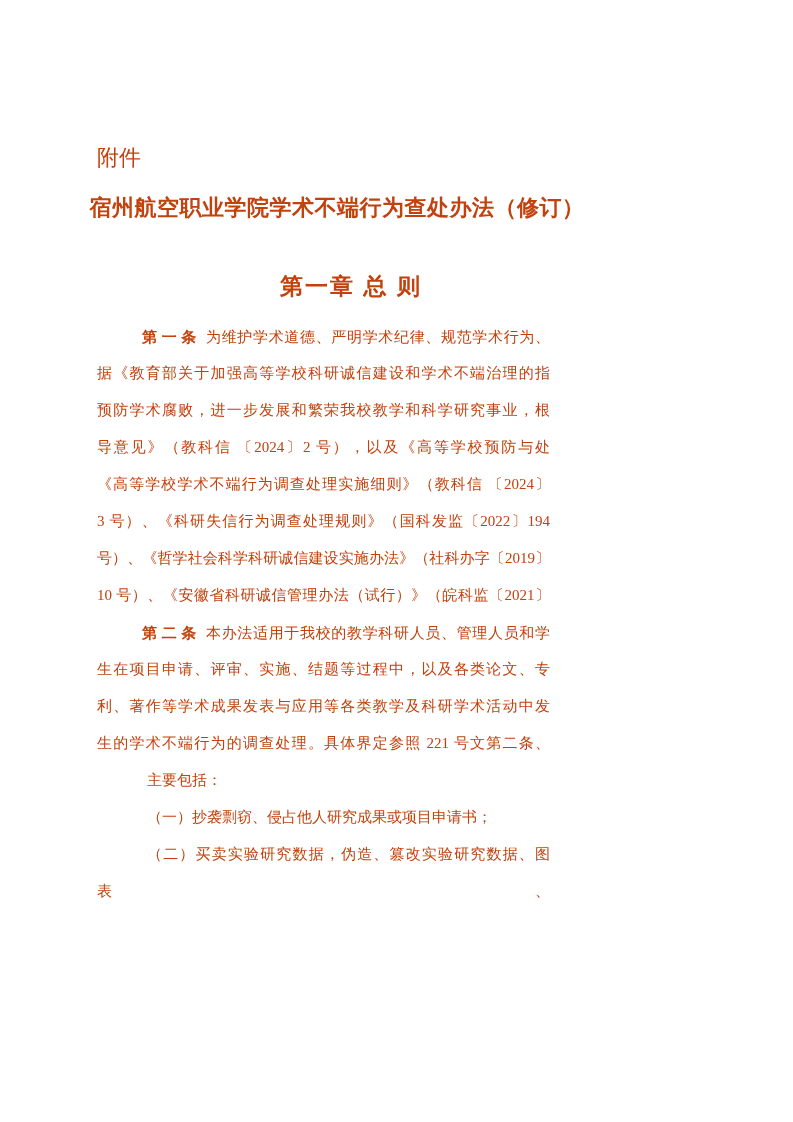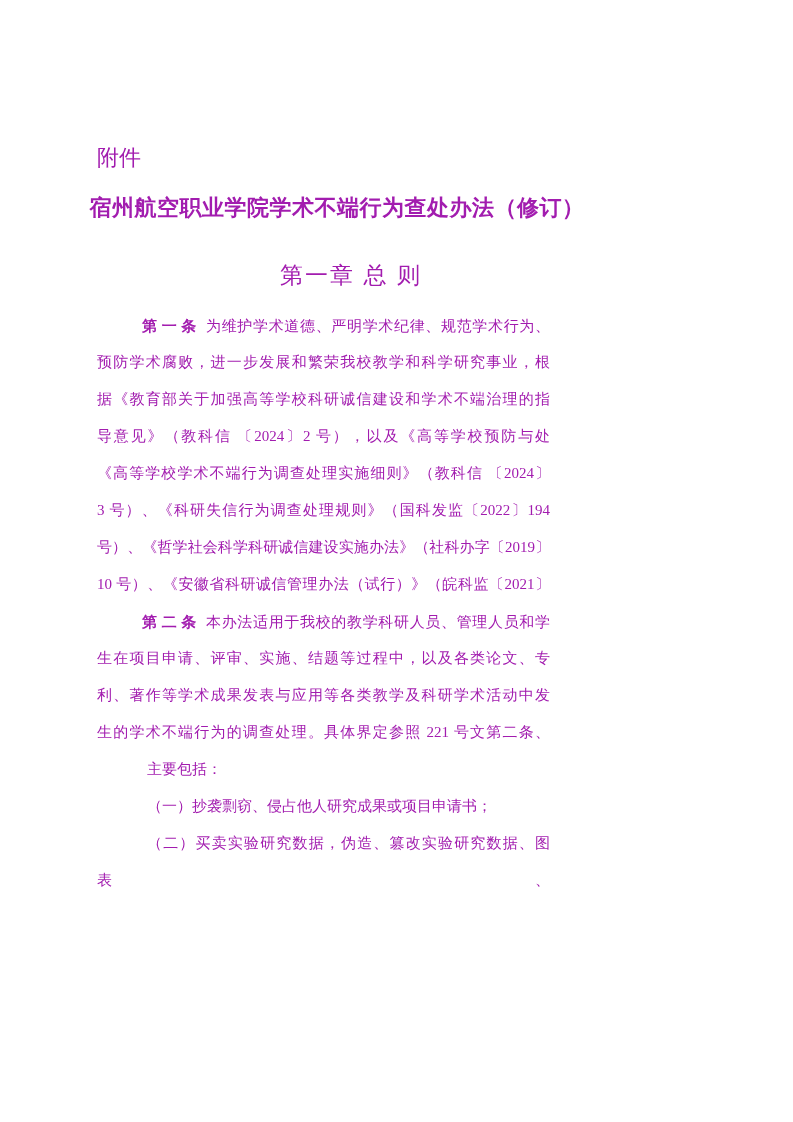--- a/index.html
+++ b/index.html
@@ -2,21 +2,21 @@
 <html><head>
 <meta charset="utf-8">
 <style>
   * { margin: 0; padding: 0; box-sizing: border-box; }
   html, body { background: #ffffff; }
   .page {
     position: relative;
     width: 646px;
     height: 1122px;
     background: #ffffff;
-    color: #a21caf;
+    color: #c2410c;
     overflow: hidden;
     padding-top: 146px;
     font-family: "Liberation Serif", "DejaVu Serif", serif;
   }
   .attachment {
     margin-left: 97px;
     font-family: "Liberation Sans", "DejaVu Sans", sans-serif;
     font-size: 22px;
     line-height: 24px;
     font-weight: 400;
@@ -25,27 +25,27 @@
     margin-top: 25px;
     padding-left: 28px;
     text-align: center;
     font-family: "Liberation Serif", "DejaVu Serif", serif;
     font-size: 22px;
     line-height: 26px;
     font-weight: 700;
     letter-spacing: 0.5px;
   }
   .chapter {
-    margin-top: 41px;
+    margin-top: 52px;
     padding-left: 56px;
     text-align: center;
     font-family: "Liberation Sans", "DejaVu Sans", sans-serif;
     font-size: 23px;
     line-height: 26px;
-    font-weight: 400;
+    font-weight: 700;
     letter-spacing: 2px;
   }
   .doc-body {
     margin: 19px 96px 0 97px;
   }
   .line {
     font-size: 15px;
     line-height: 37px;
     height: 37px;
     white-space: normal;
@@ -68,22 +68,22 @@
 
 <div class="page">
   <div class="attachment">附件</div>
 
   <h1 class="title">宿州航空职业学院学术不端行为查处办法（修订）</h1>
 
   <h2 class="chapter">第一章 总 则</h2>
 
   <div class="doc-body" id="doc-body">
       <div class="line indent-a just"><span class="lead">第一条</span><span>为维护学术道德、严明学术纪律、规范学术行为、</span></div>
+      <div class="line just">据《教育部关于加强高等学校科研诚信建设和学术不端治理的指</div>
       <div class="line just">预防学术腐败，进一步发展和繁荣我校教学和科学研究事业，根</div>
-      <div class="line just">据《教育部关于加强高等学校科研诚信建设和学术不端治理的指</div>
       <div class="line just">导意见》（教科信 〔2024〕2 号），以及《高等学校预防与处</div>
       <div class="line just">《高等学校学术不端行为调查处理实施细则》（教科信 〔2024〕</div>
       <div class="line just">3 号）、《科研失信行为调查处理规则》（国科发监〔2022〕194</div>
       <div class="line just">号）、《哲学社会科学科研诚信建设实施办法》（社科办字〔2019〕</div>
       <div class="line just">10 号）、《安徽省科研诚信管理办法（试行）》（皖科监〔2021〕</div>
       <div class="line indent-a just"><span class="lead">第二条</span><span>本办法适用于我校的教学科研人员、管理人员和学</span></div>
       <div class="line just">生在项目申请、评审、实施、结题等过程中，以及各类论文、专</div>
       <div class="line just">利、著作等学术成果发表与应用等各类教学及科研学术活动中发</div>
       <div class="line just">生的学术不端行为的调查处理。具体界定参照 221 号文第二条、</div>
       <div class="line indent-b">主要包括：</div>

